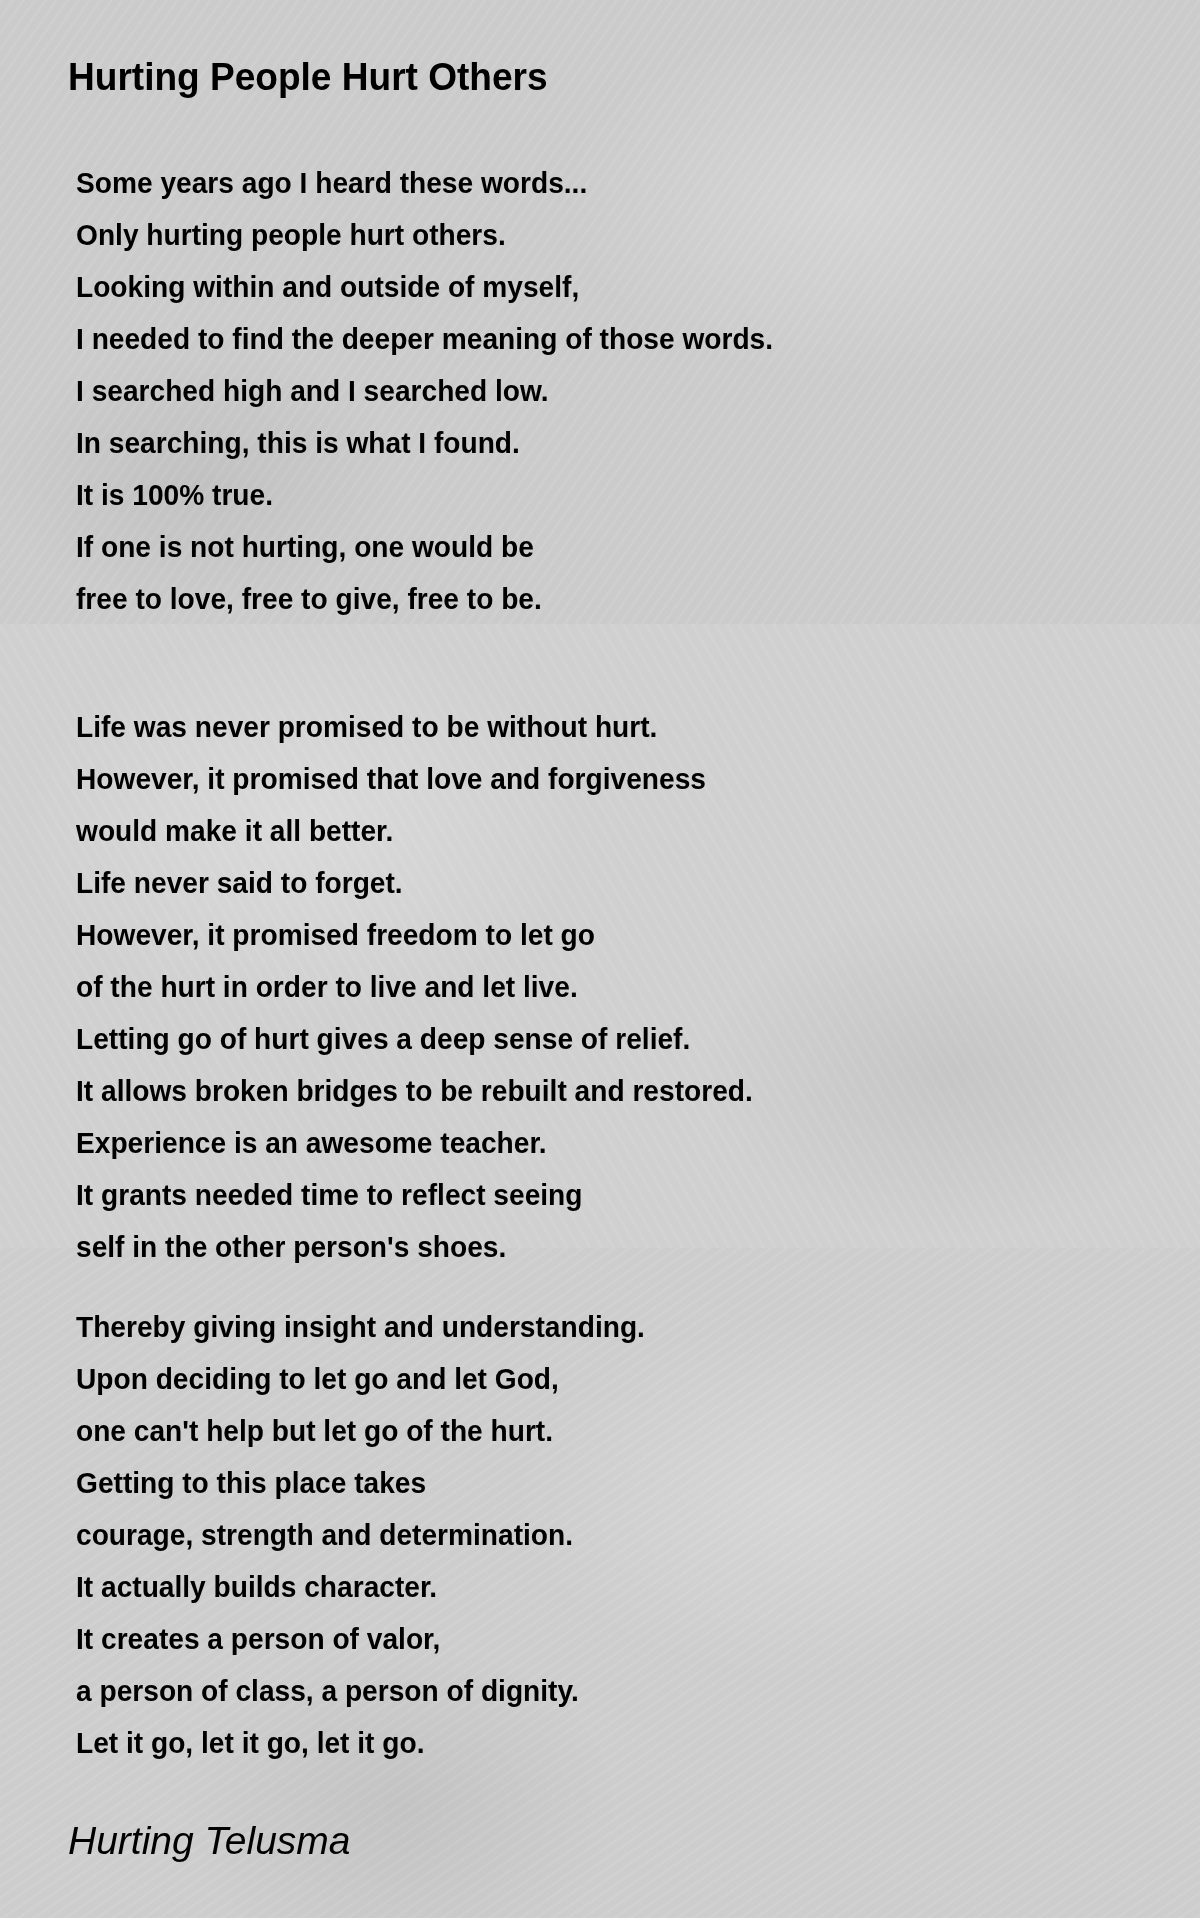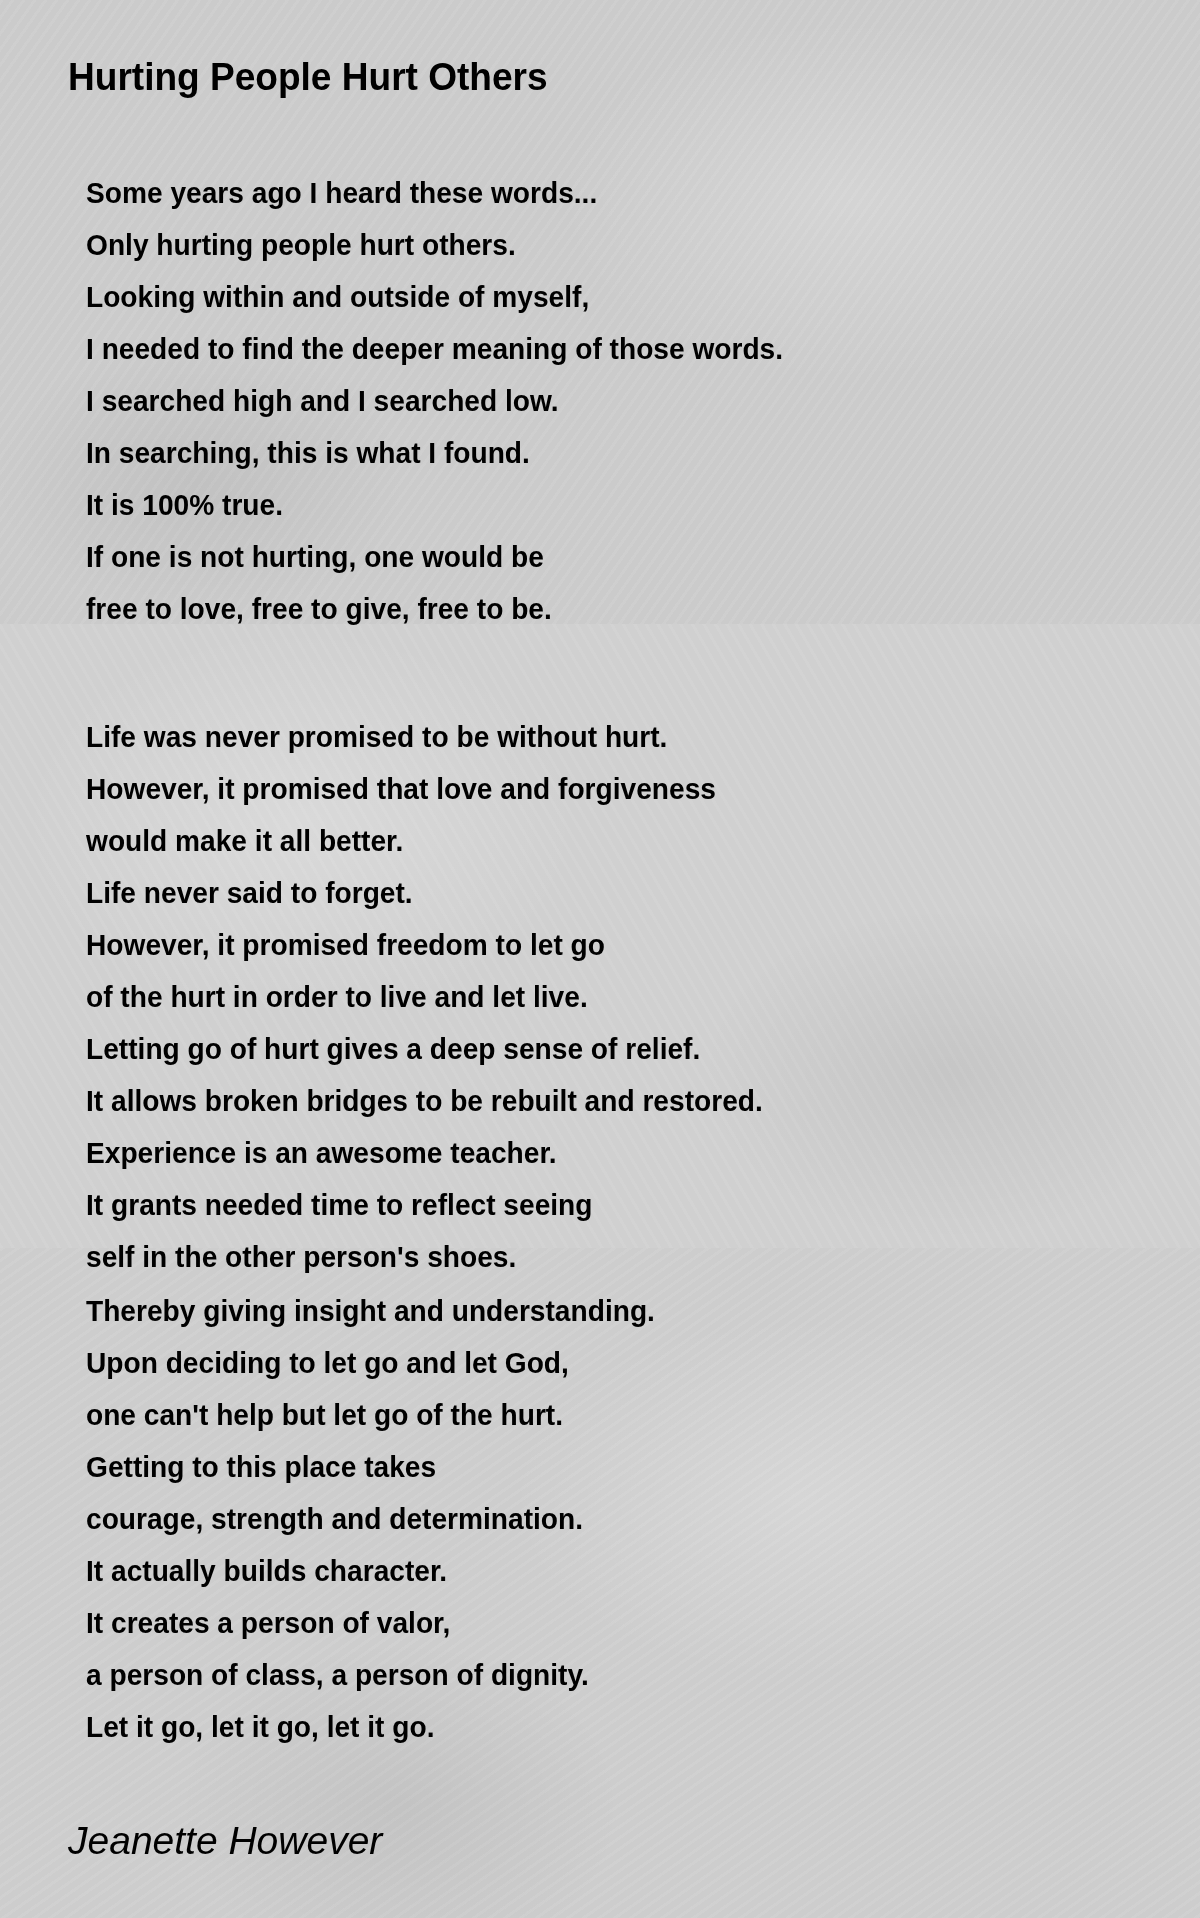--- a/index.html
+++ b/index.html
@@ -25,28 +25,28 @@
       radial-gradient(ellipse 420px 260px at 800px 250px, rgba(255,255,255,0.18), transparent 70%),
       radial-gradient(ellipse 320px 240px at 400px 560px, rgba(0,0,0,0.05), transparent 70%),
       repeating-linear-gradient(145deg, rgba(255,255,255,0.07) 0 3px, transparent 3px 9px),
       #cdcdcd; }
 
   .title {
     position: absolute; left: 68px; top: 52px; margin: 0;
     font-size: 39px; font-weight: bold; line-height: 50px; white-space: nowrap;
     transform: scaleX(0.95); transform-origin: left;
   }
-  .stanza { position: absolute; left: 68px; margin: 18px; padding: 0; list-style: none; }
+  .stanza { position: absolute; left: 68px; margin: 8px; padding: 0; list-style: none; }
   .stanza li {
     font-size: 29px; font-weight: bold; line-height: 52px; height: 52px; white-space: nowrap;
     transform: scaleX(0.97); transform-origin: left;
   }
   .s1 { top: 149px; }
   .s2 { top: 693px; }
-  .s3 { top: 1267px; }
+  .s3 { top: 1293px; }
   .author {
     position: absolute; left: 68px; top: 1816px; margin: 0;
     font-size: 39px; font-style: italic; line-height: 50px; white-space: nowrap;
   }
 </style>
 </head>
 <body>
 
 <div class="band band-1"></div>
 <div class="band band-2"></div>
@@ -85,13 +85,13 @@
   <li>Upon deciding to let go and let God,</li>
   <li>one can't help but let go of the hurt.</li>
   <li>Getting to this place takes</li>
   <li>courage, strength and determination.</li>
   <li>It actually builds character.</li>
   <li>It creates a person of valor,</li>
   <li>a person of class, a person of dignity.</li>
   <li>Let it go, let it go, let it go.</li>
 </ul>
 
-<p class="author">Jeanette However</p>
+<p class="author">Hurting Telusma</p>
 
 </body></html>

